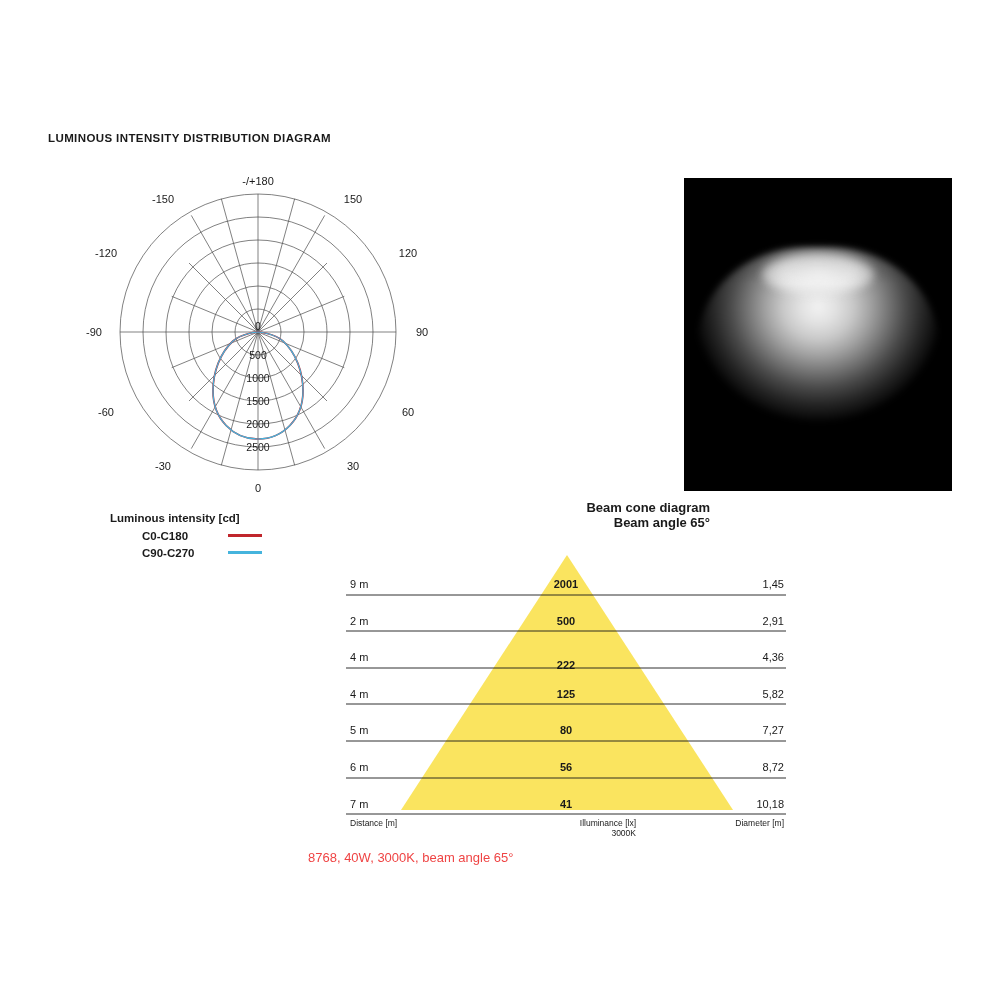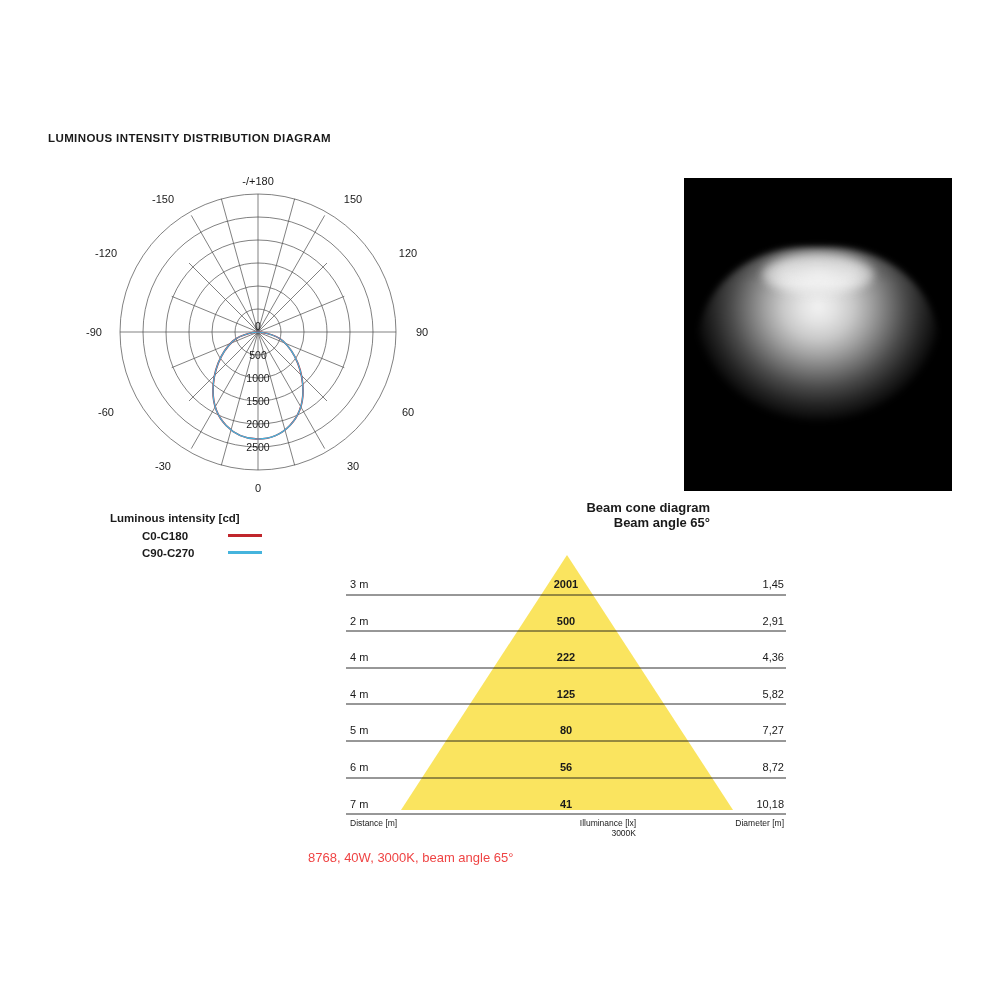--- a/index.html
+++ b/index.html
@@ -285,30 +285,30 @@
         <line x1="0" y1="45" x2="440" y2="45"></line>
         <line x1="0" y1="81" x2="440" y2="81"></line>
         <line x1="0" y1="118" x2="440" y2="118"></line>
         <line x1="0" y1="154" x2="440" y2="154"></line>
         <line x1="0" y1="191" x2="440" y2="191"></line>
         <line x1="0" y1="228" x2="440" y2="228"></line>
         <line x1="0" y1="264" x2="440" y2="264"></line>
       </g>
     </svg>
 
-    <div class="beam-row-txt beam-dist" style="top:27px">3 m</div>
+    <div class="beam-row-txt beam-dist" style="top:27px">9 m</div>
     <div class="beam-row-txt beam-illum" style="top:27px">2001</div>
     <div class="beam-row-txt beam-diam" style="top:27px">1,45</div>
 
     <div class="beam-row-txt beam-dist" style="top:64px">2 m</div>
     <div class="beam-row-txt beam-illum" style="top:64px">500</div>
     <div class="beam-row-txt beam-diam" style="top:64px">2,91</div>
 
     <div class="beam-row-txt beam-dist" style="top:100px">4 m</div>
-    <div class="beam-row-txt beam-illum" style="top:100px">222</div>
+    <div class="beam-row-txt beam-illum" style="top:108px">222</div>
     <div class="beam-row-txt beam-diam" style="top:100px">4,36</div>
 
     <div class="beam-row-txt beam-dist" style="top:137px">4 m</div>
     <div class="beam-row-txt beam-illum" style="top:137px">125</div>
     <div class="beam-row-txt beam-diam" style="top:137px">5,82</div>
 
     <div class="beam-row-txt beam-dist" style="top:173px">5 m</div>
     <div class="beam-row-txt beam-illum" style="top:173px">80</div>
     <div class="beam-row-txt beam-diam" style="top:173px">7,27</div>
 

